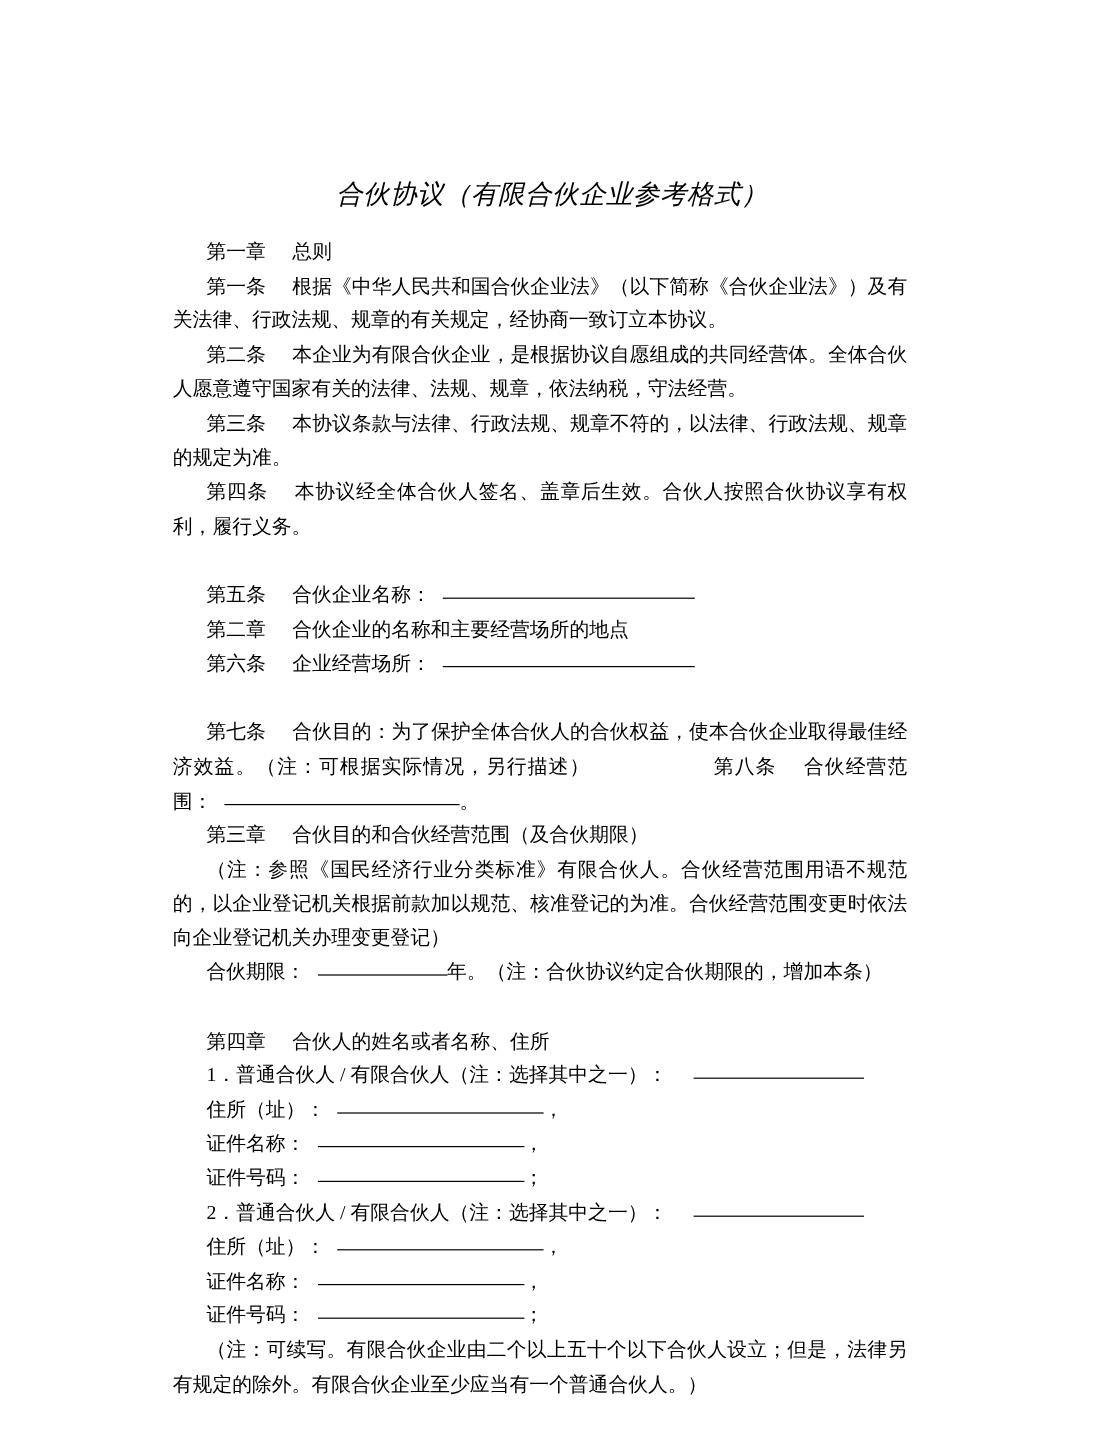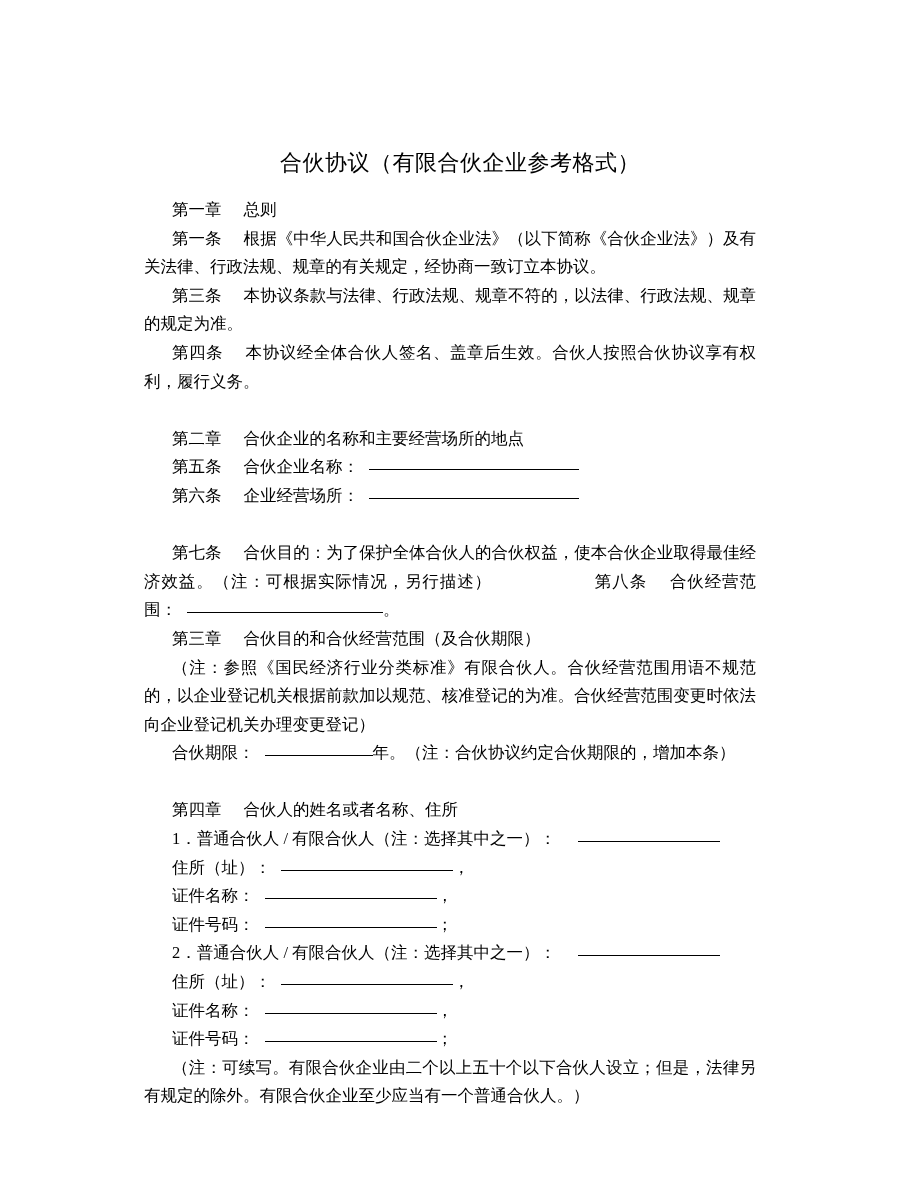--- a/index.html
+++ b/index.html
@@ -28,20 +28,21 @@
   .doc-title {
     position: absolute;
     top: 148px;
     left: 0;
     width: 920px;
     text-align: center;
     font-size: 22px;
     line-height: 30px;
     letter-spacing: 0.5px;
     font-family: "DejaVu Serif", "Liberation Serif", serif;
+    font-style: italic;
   }
 
   .body-block {
     position: absolute;
     top: 196px;
     left: 144px;
     width: 612px;
   }
 
   .p {
@@ -94,30 +95,31 @@
 <div class="page">
 
   <div class="doc-title">合伙协议（有限合伙企业参考格式）</div>
 
   <div class="body-block">
 
     <p class="p indent"><span>第一章</span><span class="gap-md"></span><span>总则</span></p>
 
     <p class="p indent"><span>第一条</span><span class="gap-md"></span><span>根据《中华人民共和国合伙企业法》（以下简称《合伙企业法》）及有关法律、行政法规、规章的有关规定，经协商一致订立本协议。</span></p>
 
+    <p class="p indent"><span>第二条</span><span class="gap-md"></span><span>本企业为有限合伙企业，是根据协议自愿组成的共同经营体。全体合伙人愿意遵守国家有关的法律、法规、规章，依法纳税，守法经营。</span></p>
 
     <p class="p indent"><span>第三条</span><span class="gap-md"></span><span>本协议条款与法律、行政法规、规章不符的，以法律、行政法规、规章的规定为准。</span></p>
 
     <p class="p indent"><span>第四条</span><span class="gap-md"></span><span>本协议经全体合伙人签名、盖章后生效。合伙人按照合伙协议享有权利，履行义务。</span></p>
 
     <div class="spacer"></div>
 
+    <p class="p indent nowrap"><span>第五条</span><span class="gap-md"></span><span>合伙企业名称：</span><span class="gap-xs"></span><span class="rule rule-xl"></span></p>
+
     <p class="p indent"><span>第二章</span><span class="gap-md"></span><span>合伙企业的名称和主要经营场所的地点</span></p>
-
-    <p class="p indent nowrap"><span>第五条</span><span class="gap-md"></span><span>合伙企业名称：</span><span class="gap-xs"></span><span class="rule rule-xl"></span></p>
 
     <p class="p indent nowrap"><span>第六条</span><span class="gap-md"></span><span>企业经营场所：</span><span class="gap-xs"></span><span class="rule rule-xl"></span></p>
 
     <div class="spacer"></div>
 
     <p class="p indent"><span>第七条</span><span class="gap-md"></span><span>合伙目的：为了保护全体合伙人的合伙权益，使本合伙企业取得最佳经济效益。（注：可根据实际情况，另行描述）</span><span class="gap-lg"></span><span>第八条</span><span class="gap-md"></span><span>合伙经营范围：</span><span class="gap-xs"></span><span class="rule rule-lg"></span><span>。</span></p>
 
     <p class="p indent"><span>第三章</span><span class="gap-md"></span><span>合伙目的和合伙经营范围（及合伙期限）</span></p>
 
     <p class="p indent">（注：参照《国民经济行业分类标准》有限合伙人。合伙经营范围用语不规范的，以企业登记机关根据前款加以规范、核准登记的为准。合伙经营范围变更时依法向企业登记机关办理变更登记）</p>

